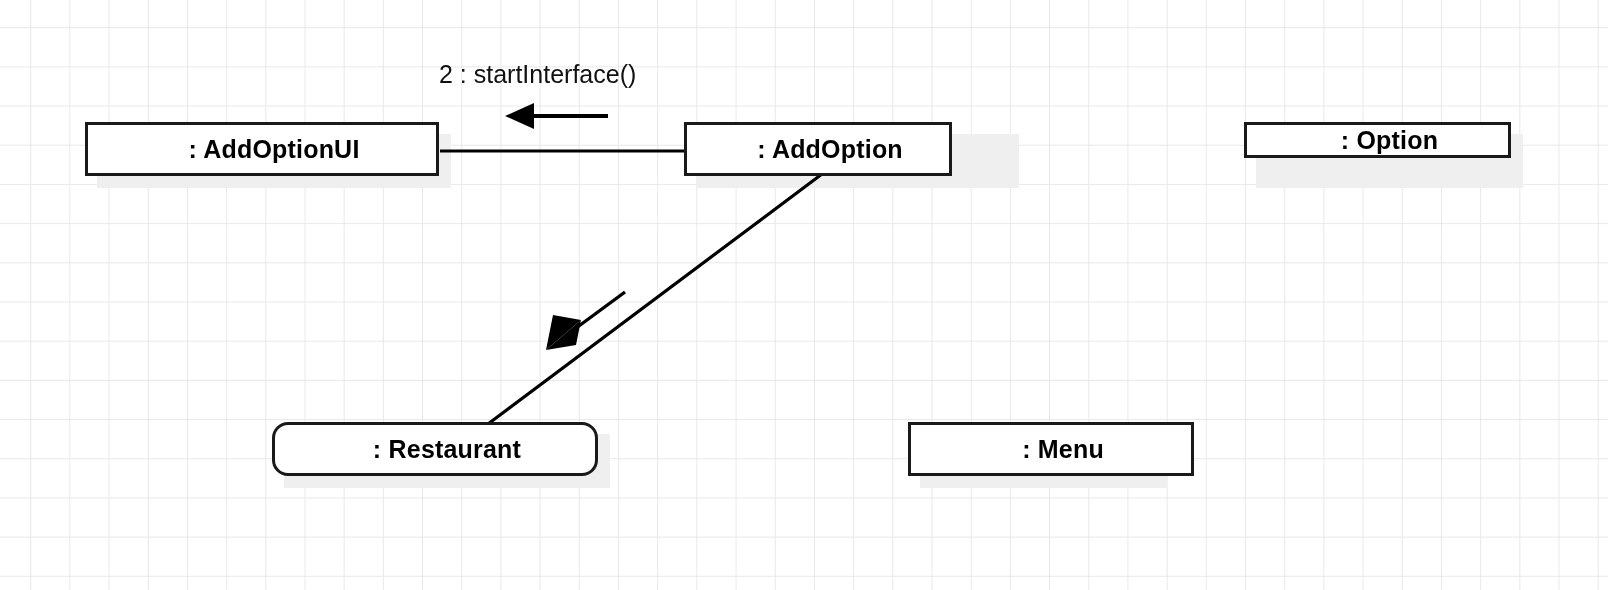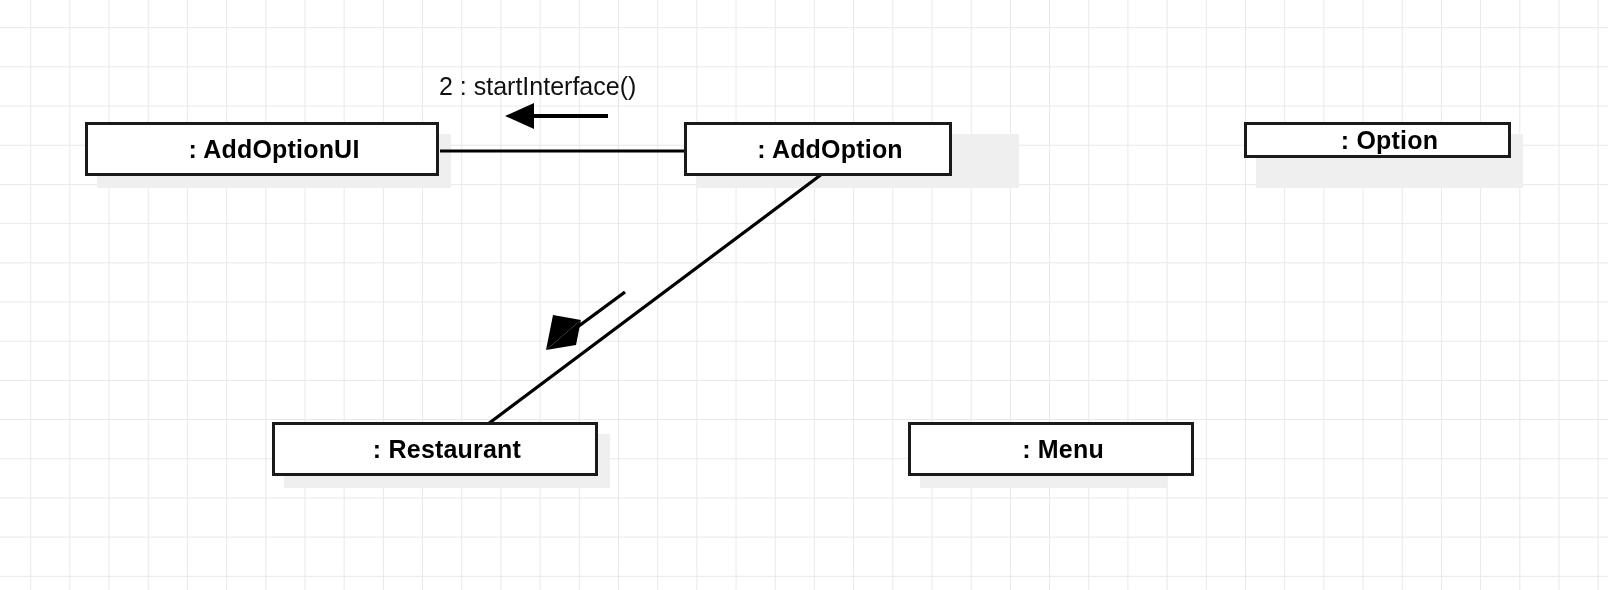--- a/index.html
+++ b/index.html
@@ -72,21 +72,20 @@
   
   .msg-label {
     position: absolute;
     font-family: "Liberation Sans", sans-serif;
     font-size: 25px;
     font-weight: normal;
     color: #111111;
     white-space: nowrap;
     line-height: 1;
     z-index: 6;
-    margin-top: 12px;
   }
 </style>
 </head>
 <body>
 
 <div id="canvas">
 
   <div class="obj-shadow" style="left:97px; top:134px; width:354px; height:54px;"></div>
   <div class="obj-shadow" style="left:696px; top:134px; width:323px; height:54px;"></div>
   <div class="obj-shadow" style="left:1256px; top:134px; width:267px; height:54px;"></div>
@@ -103,21 +102,21 @@
   </div>
 
   <div class="obj" style="left:684px; top:122px; width:268px; height:54px;">
     <span class="obj-label">: AddOption</span>
   </div>
 
   <div class="obj" style="left:1244px; top:122px; width:267px; height:36px;">
     <span class="obj-label">: Option</span>
   </div>
 
-  <div class="obj" style="left:272px; top:422px; width:326px; height:54px;">
+  <div class="obj" style="left:272px; top:422px; width:326px; height:54px;border-radius:16px;">
     <span class="obj-label">: Restaurant</span>
   </div>
 
   <div class="obj" style="left:908px; top:422px; width:286px; height:54px;">
     <span class="obj-label">: Menu</span>
   </div>
 
   <svg id="messages" viewBox="0 0 1608 590" xmlns="http://www.w3.org/2000/svg">
 
     <g>

